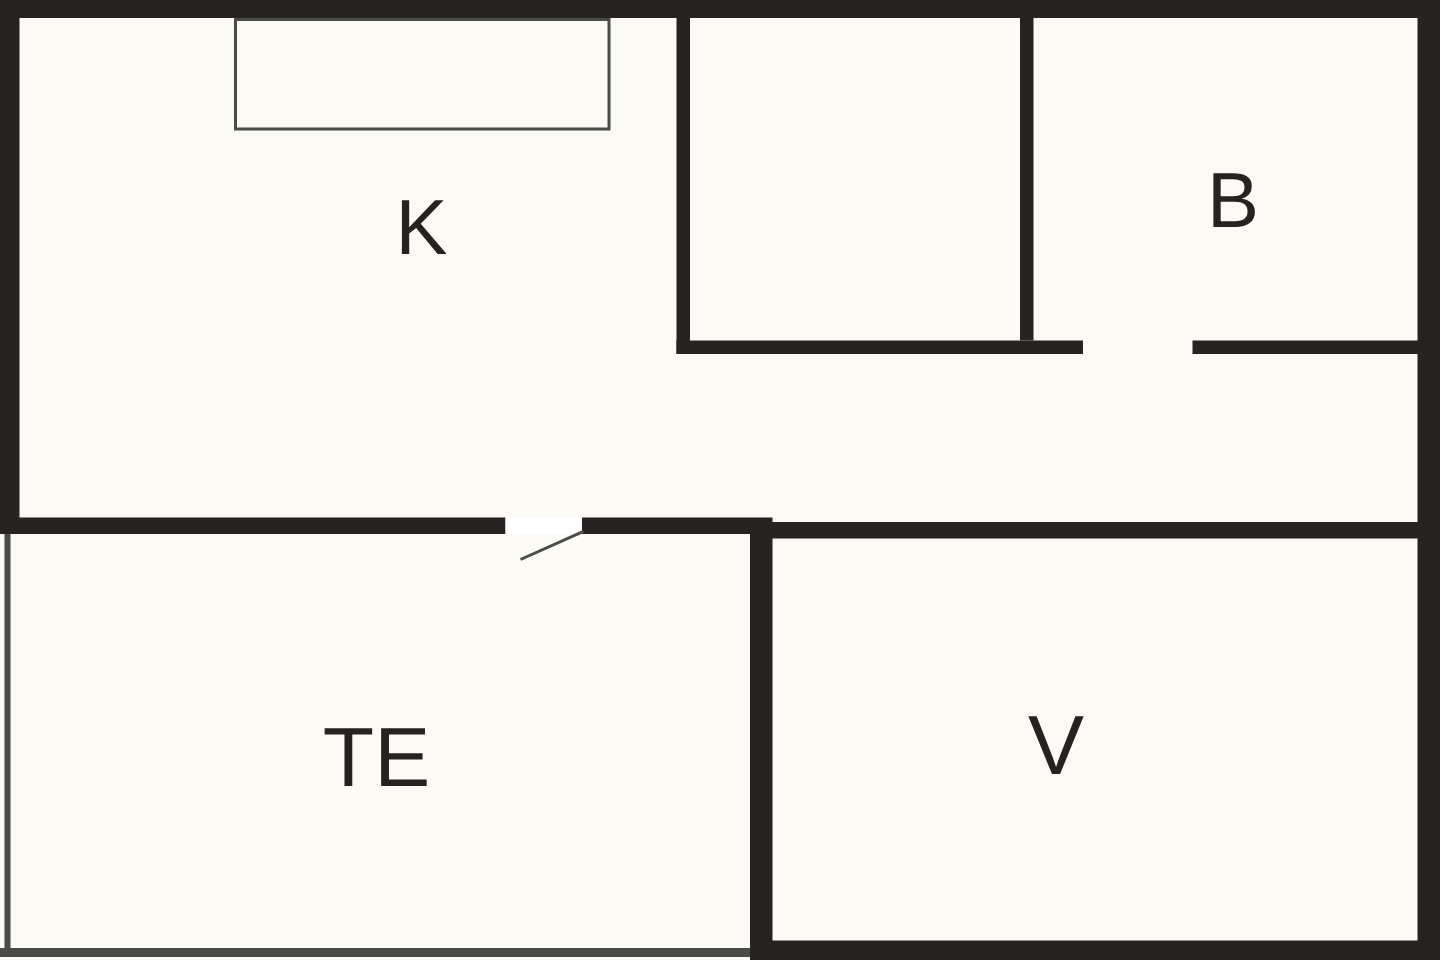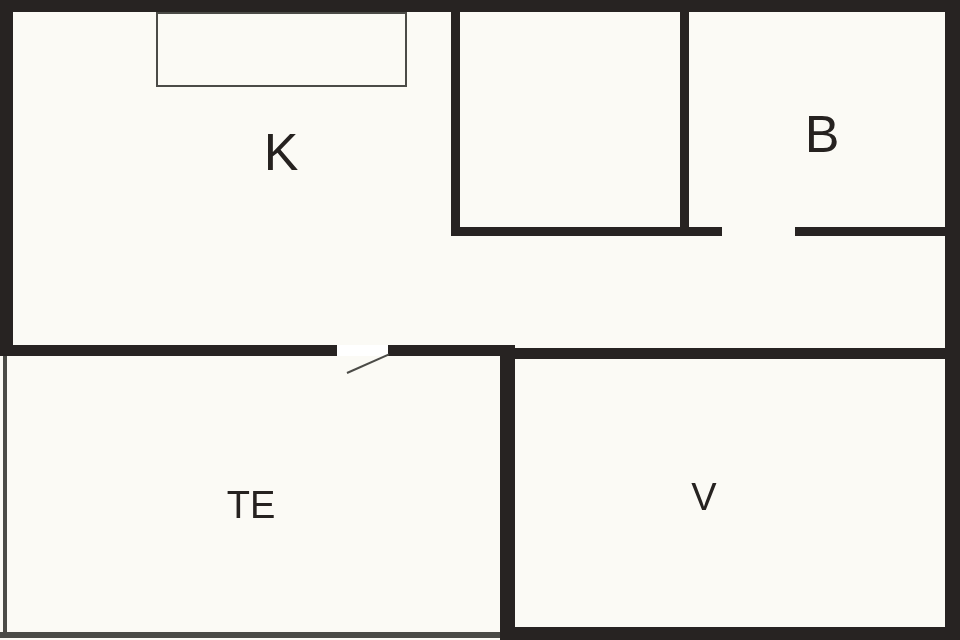--- a/index.html
+++ b/index.html
@@ -32,21 +32,21 @@
     transform:rotate(-24deg);
   }
   .room-label{
     position:absolute;
     transform:translate(-50%,-50%);
     color:var(--text,#262220);
     line-height:1;
     white-space:nowrap;
   }
   .lbl-lg{font-size:52px;}
-  .lbl-md{font-size:38px;}
+  .lbl-md{font-size:56px;}
   .label-k{left:281px;top:152px;}
   .label-b{left:822px;top:134px;}
   .label-te{left:251px;top:505px;}
   .label-v{left:704px;top:497px;}
 </style>
 </head>
 <body>
 
 <div class="plan" style="--bg: #fbfaf5; --wall: #272322; --line: #4b4b47; --text: #262220;">
 

